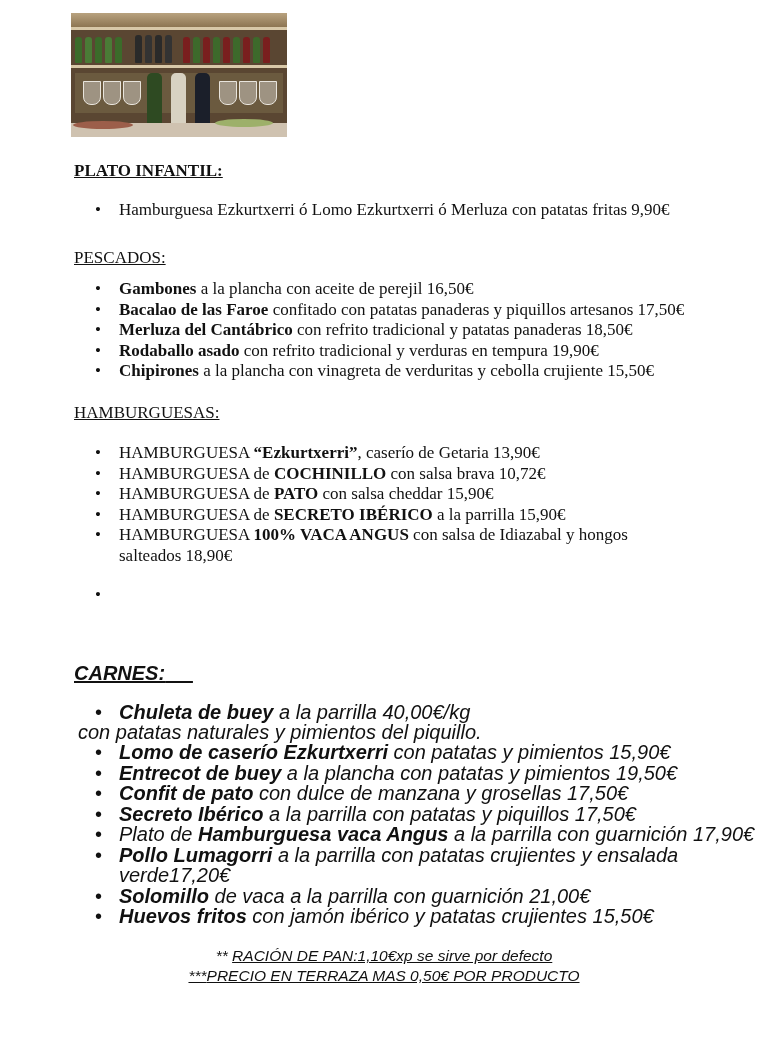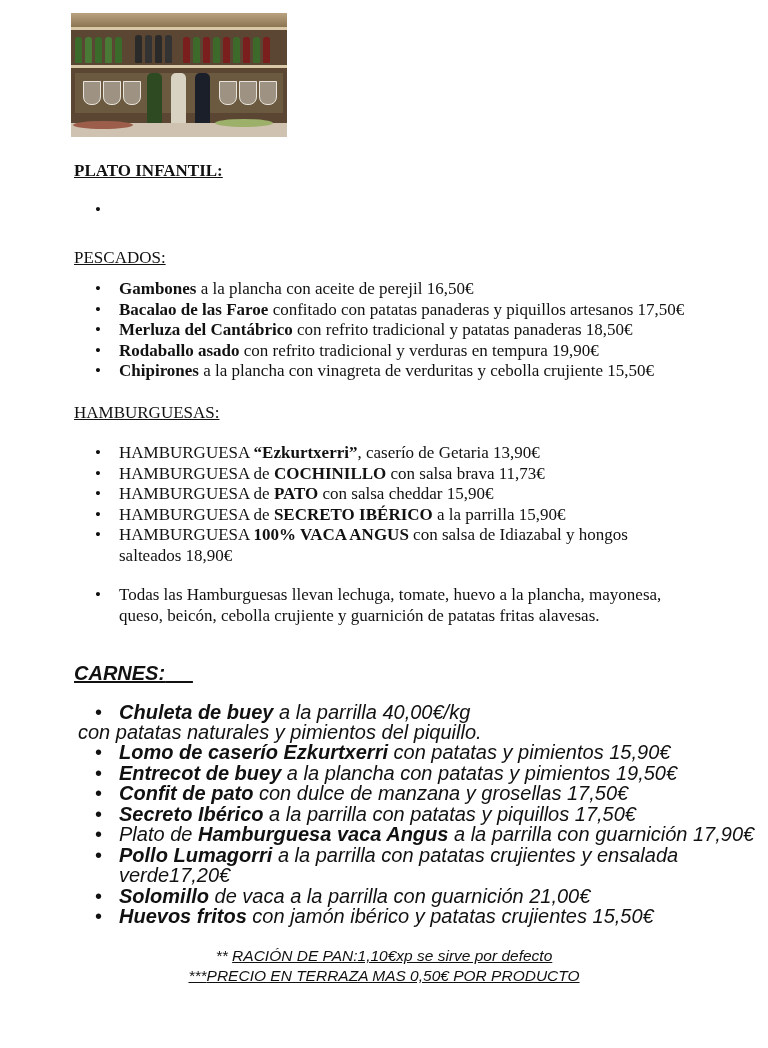--- a/index.html
+++ b/index.html
@@ -67,42 +67,42 @@
   <div class="big-bottle" style="left:76px;top:60px;height:54px;background:#2e4a22"></div>
   <div class="big-bottle" style="left:100px;top:60px;height:54px;background:#d8d2c2"></div>
   <div class="big-bottle" style="left:124px;top:60px;height:54px;background:#1b1f2a"></div>
   <div class="counter"></div>
   <div class="plate" style="left:2px;top:108px;width:60px;background:#9c5e4a"></div>
   <div class="plate" style="left:144px;top:106px;width:58px;background:#9db06a"></div>
 </div>
 
 <div class="heading serif h-bold" style="top:161px;">PLATO INFANTIL:</div>
 <ul class="menu serif" style="left:74px;top:200px;">
-  <li><span class="bul">•</span></li>
+  <li><span class="bul">•</span><span>Hamburguesa Ezkurtxerri ó Lomo Ezkurtxerri ó Merluza con patatas fritas 9,90€</span></li>
 </ul>
 
 <div class="heading serif" style="top:248px;">PESCADOS:</div>
 <ul class="menu serif" style="left:74px;top:279px;">
   <li><span class="bul">•</span><b>Gambones</b><span> a la plancha con aceite de perejil  16,50€</span></li>
   <li><span class="bul">•</span><b>Bacalao de las Faroe</b><span> confitado con patatas panaderas y piquillos artesanos 17,50€</span></li>
   <li><span class="bul">•</span><b>Merluza del Cantábrico</b><span> con refrito tradicional y patatas panaderas 18,50€</span></li>
   <li><span class="bul">•</span><b>Rodaballo asado</b><span> con refrito tradicional y verduras en tempura 19,90€</span></li>
   <li><span class="bul">•</span><b>Chipirones</b><span> a la plancha con vinagreta de verduritas y cebolla crujiente 15,50€</span></li>
 </ul>
 
 <div class="heading serif" style="top:403px;font-family:Liberation Serif, serif;">HAMBURGUESAS:</div>
 <ul class="menu serif" style="left:74px;top:443px;">
   <li><span class="bul">•</span><span>HAMBURGUESA </span><b>“Ezkurtxerri”</b><span>, caserío de Getaria  13,90€</span></li>
-  <li><span class="bul">•</span><span>HAMBURGUESA de </span><b>COCHINILLO</b><span> con salsa brava 11,73€</span></li>
+  <li><span class="bul">•</span><span>HAMBURGUESA de </span><b>COCHINILLO</b><span> con salsa brava 10,72€</span></li>
   <li><span class="bul">•</span><span>HAMBURGUESA de </span><b>PATO</b><span> con salsa cheddar   15,90€</span></li>
   <li><span class="bul">•</span><span>HAMBURGUESA de </span><b>SECRETO IBÉRICO</b><span> a la parrilla  15,90€</span></li>
   <li style="width:575px;"><span class="bul">•</span><span>HAMBURGUESA </span><b>100% VACA ANGUS</b><span> con salsa de Idiazabal y hongos salteados 18,90€</span></li>
 </ul>
 <ul class="menu serif" style="left:74px;top:585px;">
-  <li style="width:550px;"><span class="bul">•</span><span>Todas las Hamburguesas llevan lechuga, tomate, huevo a la plancha, mayonesa, queso, beicón, cebolla crujiente y guarnición de patatas fritas alavesas.</span></li>
+  <li style="width:550px;"><span class="bul">•</span></li>
 </ul>
 
 <div class="heading sans h-bold" style="top:662px;left:74px;"><span>CARNES:</span>&nbsp;&nbsp;&nbsp;&nbsp;&nbsp;</div>
 <ul class="menu sans" style="left:74px;top:702px;">
   <li><span class="bul">•</span><b>Chuleta de buey</b><span> a la parrilla  40,00€/kg</span></li>
 </ul>
 <div class="cont sans" style="top:722px;">con patatas naturales y pimientos del piquillo.</div>
 <ul class="menu sans" style="left:74px;top:742px;">
   <li><span class="bul">•</span><span></span><b>Lomo de caserío Ezkurtxerri</b><span> con patatas y pimientos 15,90€</span></li>
   <li><span class="bul">•</span><span></span><b>Entrecot de buey</b><span> a la plancha con patatas y pimientos 19,50€</span></li>

